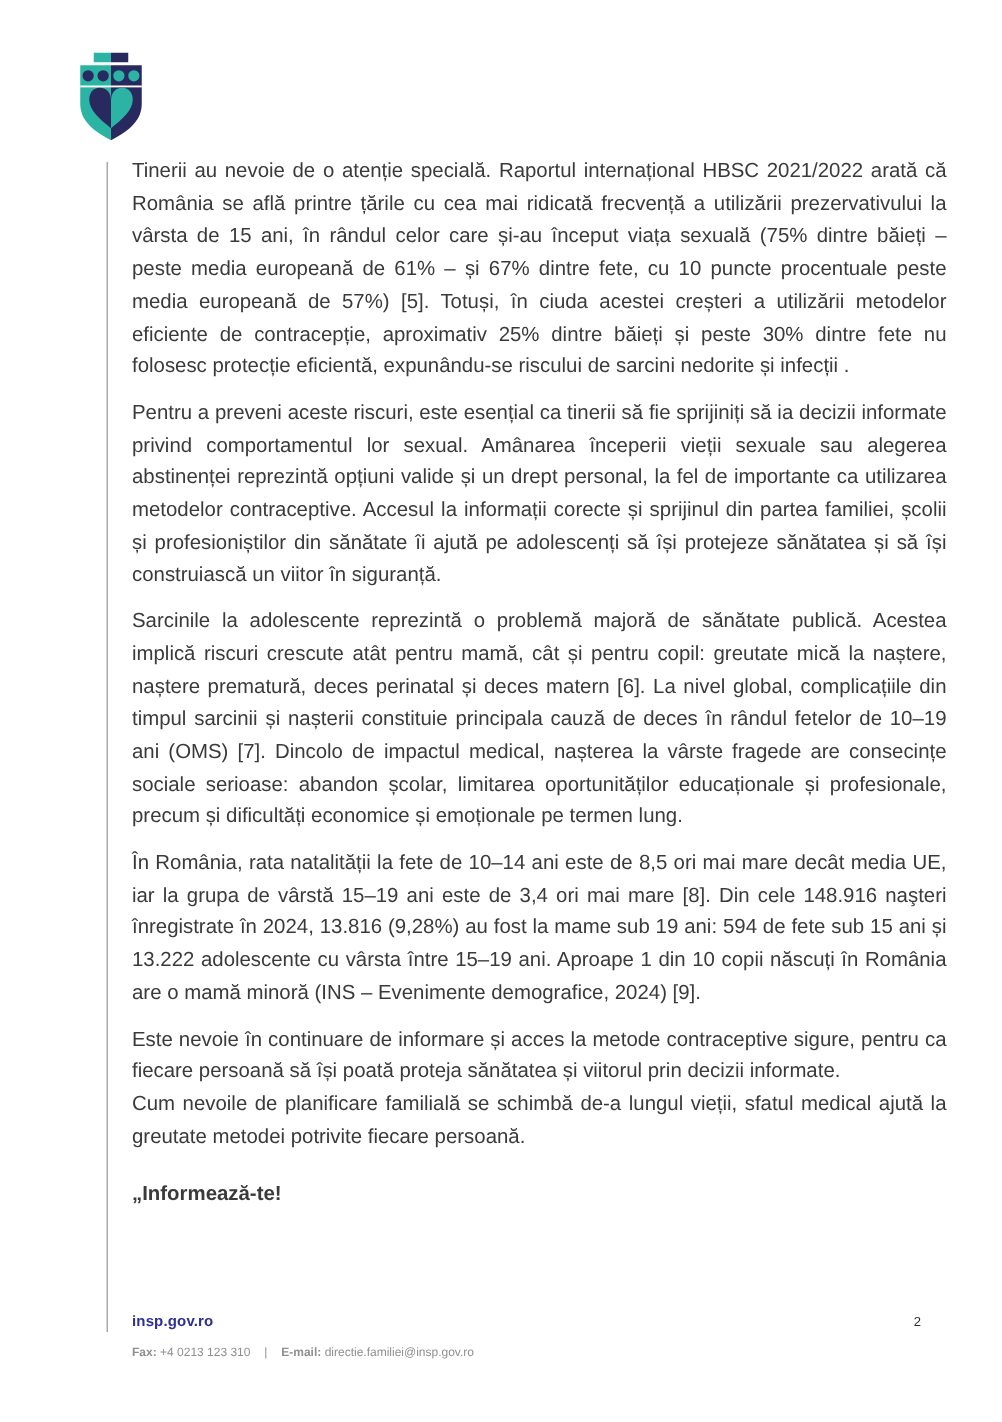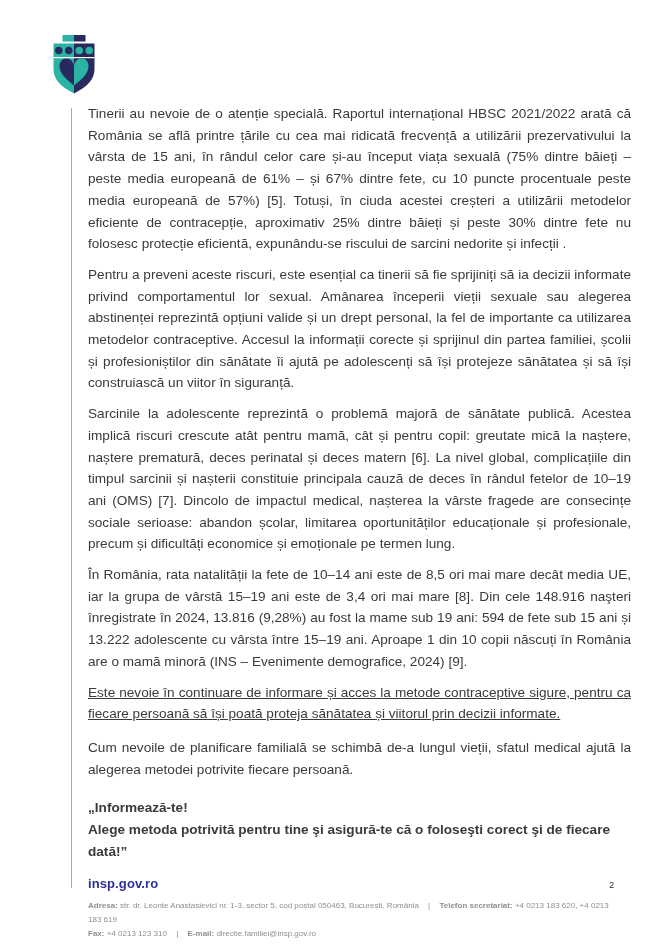--- a/index.html
+++ b/index.html
@@ -11,28 +11,28 @@
        font-family:"Liberation Sans",sans-serif;color:var(--text);}
   .page{position:relative;width:668px;height:716px;background:#fff;}
 
   .logo{position:absolute;left:52px;top:35px;width:44px;height:59px;}
 
   .vrule{position:absolute;left:71px;top:108px;width:1px;height:780px;background:var(--rule);}
 
   .content{position:absolute;left:88px;top:103px;width:543px;
            font-size:13.6px;line-height:21.7px;text-align:justify;color:var(--text);}
   .para{margin:0 0 9px 0;}
-  .para.tight{margin-bottom:12px;text-decoration:underline;}
+  .para.tight{margin-bottom:0;}
 
   .callout{margin-top:17px;text-align:left;font-weight:bold;color:var(--text);}
   .callout div{line-height:21.7px;}
 
   .footer{position:absolute;left:88px;top:876px;width:526px;}
   .footer-row{display:flex;justify-content:space-between;align-items:baseline;}
-  .site{font-size:13px;font-weight:bold;color:var(--link);letter-spacing:.1px;}
+  .site{font-size:10px;font-weight:bold;color:var(--link);letter-spacing:.1px;}
   .pagenum{font-size:8.7px;color:#2f2f2f;}
   .address{margin-top:8px;font-size:8px;line-height:13.8px;color:var(--muted);}
   .address b{font-weight:bold;color:var(--muted);}
   .sep{padding:0 7px;color:var(--muted);}
 </style>
 </head>
 <body>
 
 <div class="page">
 
@@ -58,41 +58,33 @@
   </div>
 
   <div class="vrule"></div>
 
   <div class="content">
     <p class="para">Tinerii au nevoie de o atenție specială. Raportul internațional HBSC 2021/2022 arată că România se află printre țările cu cea mai ridicată frecvență a utilizării prezervativului la vârsta de 15 ani, în rândul celor care și-au început viața sexuală (75% dintre băieți – peste media europeană de 61% – și 67% dintre fete, cu 10 puncte procentuale peste media europeană de 57%) [5]. Totuși, în ciuda acestei creșteri a utilizării metodelor eficiente de contracepție, aproximativ 25% dintre băieți și peste 30% dintre fete nu folosesc protecție eficientă, expunându-se riscului de sarcini nedorite și infecții .</p>
     <p class="para">Pentru a preveni aceste riscuri, este esențial ca tinerii să fie sprijiniți să ia decizii informate privind comportamentul lor sexual. Amânarea începerii vieții sexuale sau alegerea abstinenței reprezintă opțiuni valide și un drept personal, la fel de importante ca utilizarea metodelor contraceptive. Accesul la informații corecte și sprijinul din partea familiei, școlii și profesioniștilor din sănătate îi ajută pe adolescenți să își protejeze sănătatea și să își construiască un viitor în siguranță.</p>
     <p class="para">Sarcinile la adolescente reprezintă o problemă majoră de sănătate publică. Acestea implică riscuri crescute atât pentru mamă, cât și pentru copil: greutate mică la naștere, naștere prematură, deces perinatal și deces matern [6]. La nivel global, complicațiile din timpul sarcinii și nașterii constituie principala cauză de deces în rândul fetelor de 10–19 ani (OMS) [7]. Dincolo de impactul medical, nașterea la vârste fragede are consecințe sociale serioase: abandon școlar, limitarea oportunităților educaționale și profesionale, precum și dificultăți economice și emoționale pe termen lung.</p>
     <p class="para">În România, rata natalității la fete de 10–14 ani este de 8,5 ori mai mare decât media UE, iar la grupa de vârstă 15–19 ani este de 3,4 ori mai mare [8]. Din cele 148.916 naşteri înregistrate în 2024, 13.816 (9,28%) au fost la mame sub 19 ani: 594 de fete sub 15 ani și 13.222 adolescente cu vârsta între 15–19 ani. Aproape 1 din 10 copii născuți în România are o mamă minoră (INS – Evenimente demografice, 2024) [9].</p>
     <p class="para tight">Este nevoie în continuare de informare și acces la metode contraceptive sigure, pentru ca fiecare persoană să își poată proteja sănătatea și viitorul prin decizii informate.</p>
-    <p class="para">Cum nevoile de planificare familială se schimbă de-a lungul vieții, sfatul medical ajută la alegerea metodei potrivite fiecare persoană.</p>
+    <p class="para">Cum nevoile de planificare familială se schimbă de-a lungul vieții, sfatul medical ajută la greutate metodei potrivite fiecare persoană.</p>
 
     <div class="callout">
       <div>„Informează-te!</div>
-      <div>Alege metoda potrivită pentru tine şi asigură-te că o foloseşti corect şi de fiecare dată!”</div>
     </div>
   </div>
 
   <div class="footer">
     <div class="footer-row">
       <span class="site">insp.gov.ro</span>
       <span class="pagenum">2</span>
     </div>
     <div class="address">
-      <div>
-        <b>Adresa:</b>
-        <span>str. dr. Leonte Anastasievici nr. 1-3, sector 5, cod poștal 050463, București, România</span>
-        <span class="sep">|</span>
-        <b>Telefon secretariat:</b>
-        <span>+4 0213 183 620, +4 0213 183 619</span>
-      </div>
       <div>
         <b>Fax:</b>
         <span>+4 0213 123 310</span>
         <span class="sep">|</span>
         <b>E-mail:</b>
         <span>directie.familiei@insp.gov.ro</span>
       </div>
     </div>
   </div>
 

